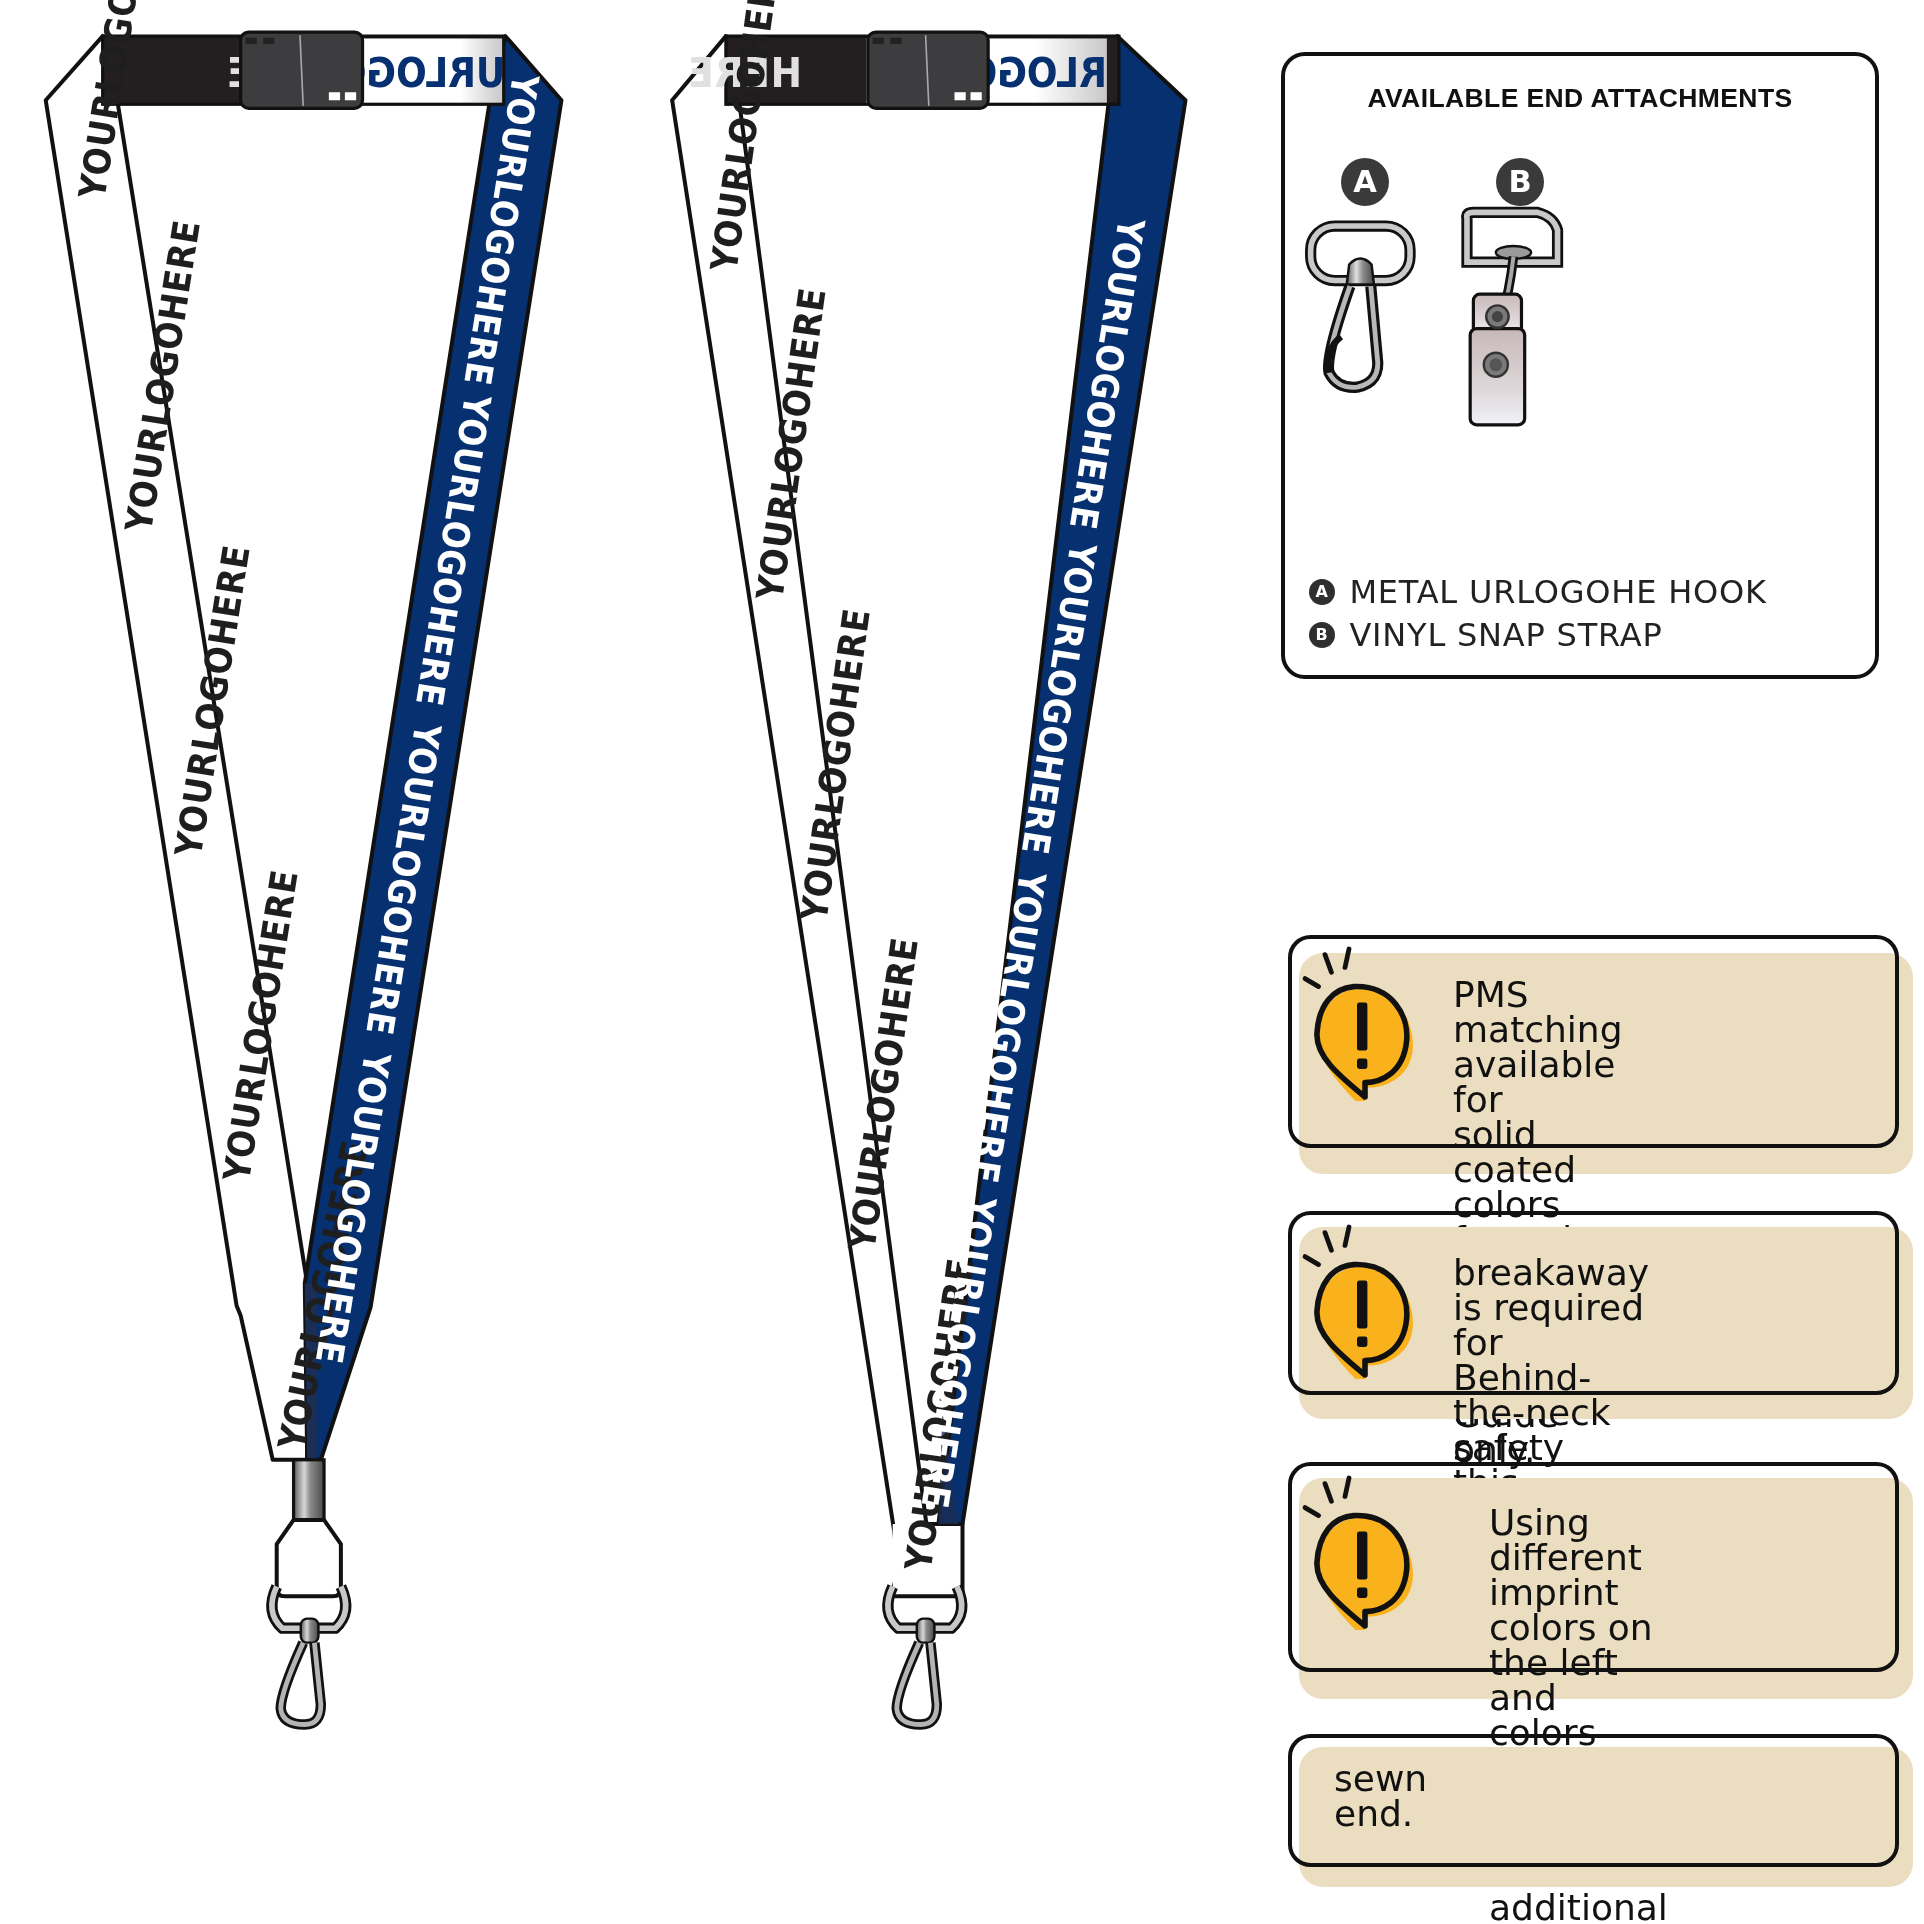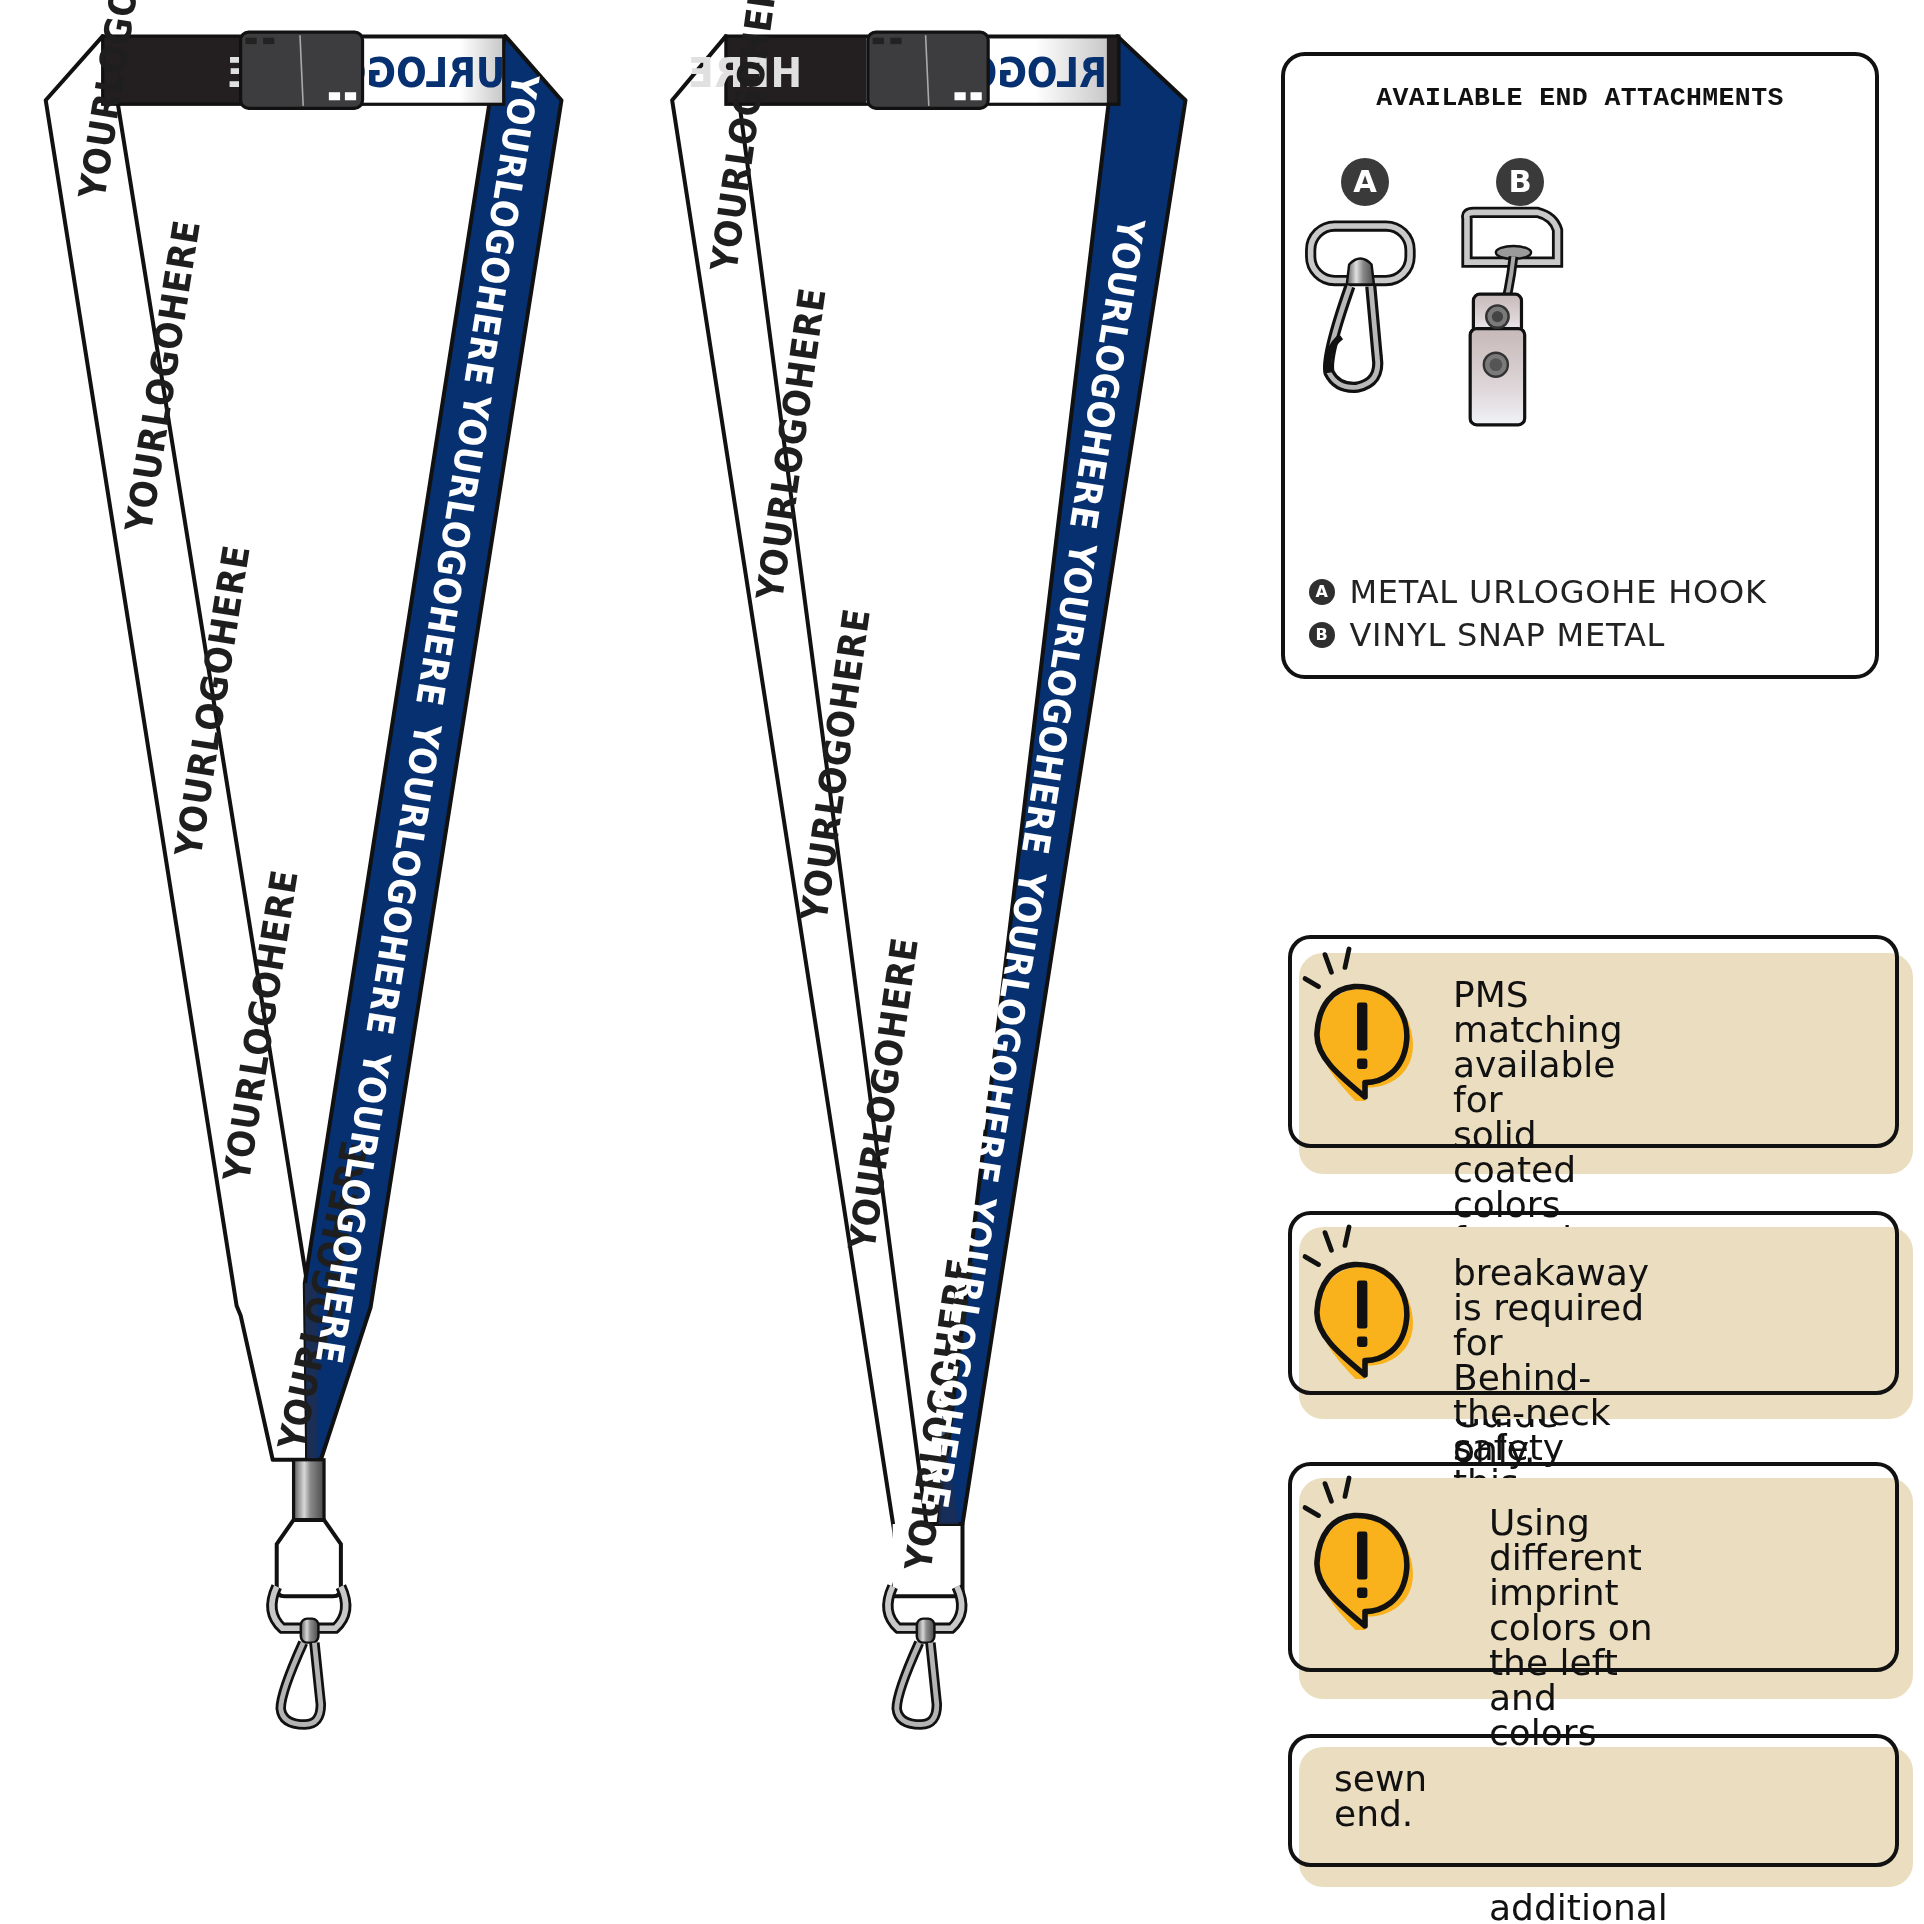--- a/index.html
+++ b/index.html
@@ -3,21 +3,21 @@
 <meta charset="utf-8">
 <style>
   html, body { margin:0; padding:0; background:#ffffff; }
   body { width:1925px; height:1925px; position:relative; overflow:hidden; font-family:"DejaVu Sans", sans-serif; }
   .stage { position:absolute; left:0; top:0; width:1925px; height:1925px; }
   svg text { font-family:"DejaVu Sans Condensed","DejaVu Sans", sans-serif; }
   .logo-dark { fill:#1e1e1e; font-weight:bold; font-size:46px; letter-spacing:1px; }
   .logo-light { fill:#ffffff; font-weight:bold; font-size:46px; letter-spacing:1px; }
 
   .attach-box { position:absolute; left:1281px; top:52px; width:598px; height:627px; border:4px solid #111; border-radius:24px; background:#fff; box-sizing:border-box; }
-  .attach-title { position:absolute; left:0; right:0; top:27px; text-align:center; font-family:Liberation Mono, monospace; font-weight:bold; font-size:26.5px; letter-spacing:0.4px; color:#111; }
+  .attach-title { position:absolute; left:0; right:0; top:27px; text-align:center; font-family:Liberation Sans, sans-serif; font-weight:bold; font-size:26.5px; letter-spacing:0.4px; color:#111; }
   .badge { position:absolute; width:48px; height:48px; border-radius:50%; background:#3a3a3a; color:#fff; font-weight:bold; font-size:30.5px; line-height:48px; text-align:center; font-family:"DejaVu Sans", sans-serif; }
   .legend { position:absolute; left:24px; font-family:"DejaVu Sans", sans-serif; font-size:32px; color:#222; display:flex; align-items:center; gap:14.4px; letter-spacing:0.8px; }
   .legend .mini { width:26px; height:26px; border-radius:50%; background:#2f2f2f; color:#fff; font-size:16px; font-weight:bold; line-height:26px; text-align:center; }
 
   .callout { position:absolute; }
   .callout .tan { position:absolute; background:#ebdec0; border-radius:24px; }
   .callout .frame { position:absolute; border:4px solid #111; border-radius:22.5px; box-sizing:border-box; }
   .callout .txt { position:absolute; font-family:"DejaVu Sans", sans-serif; font-size:36px; line-height:35px; color:#111; }
   .callout .icon { position:absolute; width:136px; height:160px; }
 </style>
@@ -173,21 +173,21 @@
         <circle cx="268" cy="390" r="8" fill="#555"></circle>
       </g>
     </svg>
 
     <div class="legend" style="top:517px;">
       <span class="mini">A</span>
       <span>METAL URLOGOHE HOOK</span>
     </div>
     <div class="legend" style="top:560px;">
       <span class="mini">B</span>
-      <span>VINYL SNAP METAL</span>
+      <span>VINYL SNAP STRAP</span>
     </div>
   </div>
 
   <div class="callout">
     <div class="tan" style="left:1299px; top:953px; width:614px; height:221px;"></div>
     <div class="frame" style="left:1288px; top:935px; width:611px; height:213px;"></div>
     <svg class="icon" style="left:1301px; top:945px;" viewBox="0 0 170 200">
       <line x1="5" y1="42" x2="22" y2="52" stroke="#111" stroke-width="6" stroke-linecap="round"></line>
       <line x1="30" y1="12" x2="38" y2="34" stroke="#111" stroke-width="6" stroke-linecap="round"></line>
       <line x1="60" y1="5" x2="55" y2="28" stroke="#111" stroke-width="6" stroke-linecap="round"></line>

